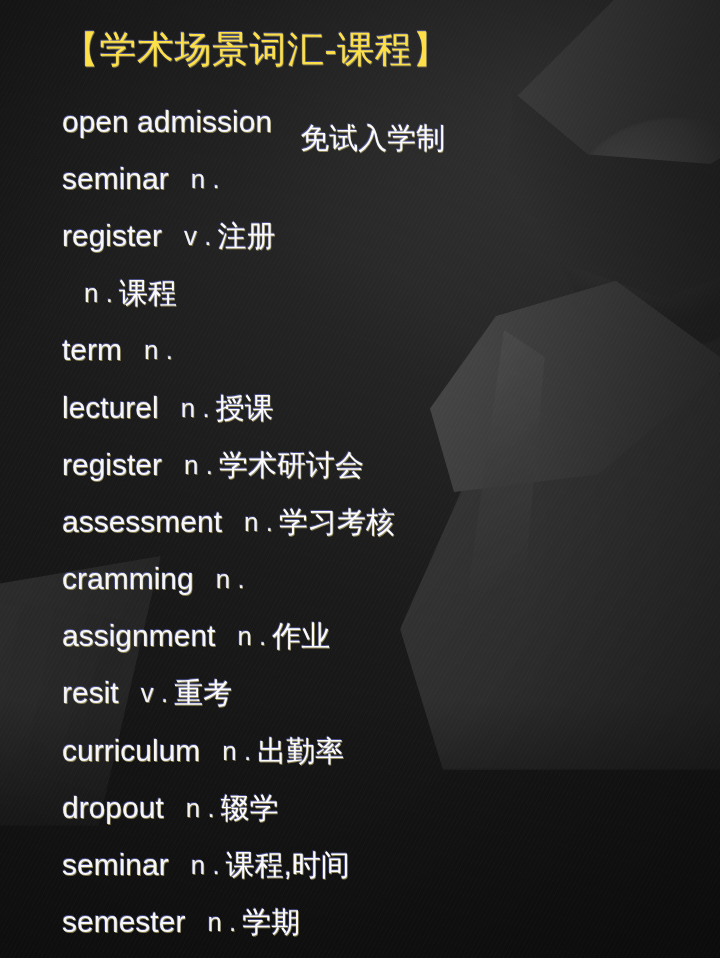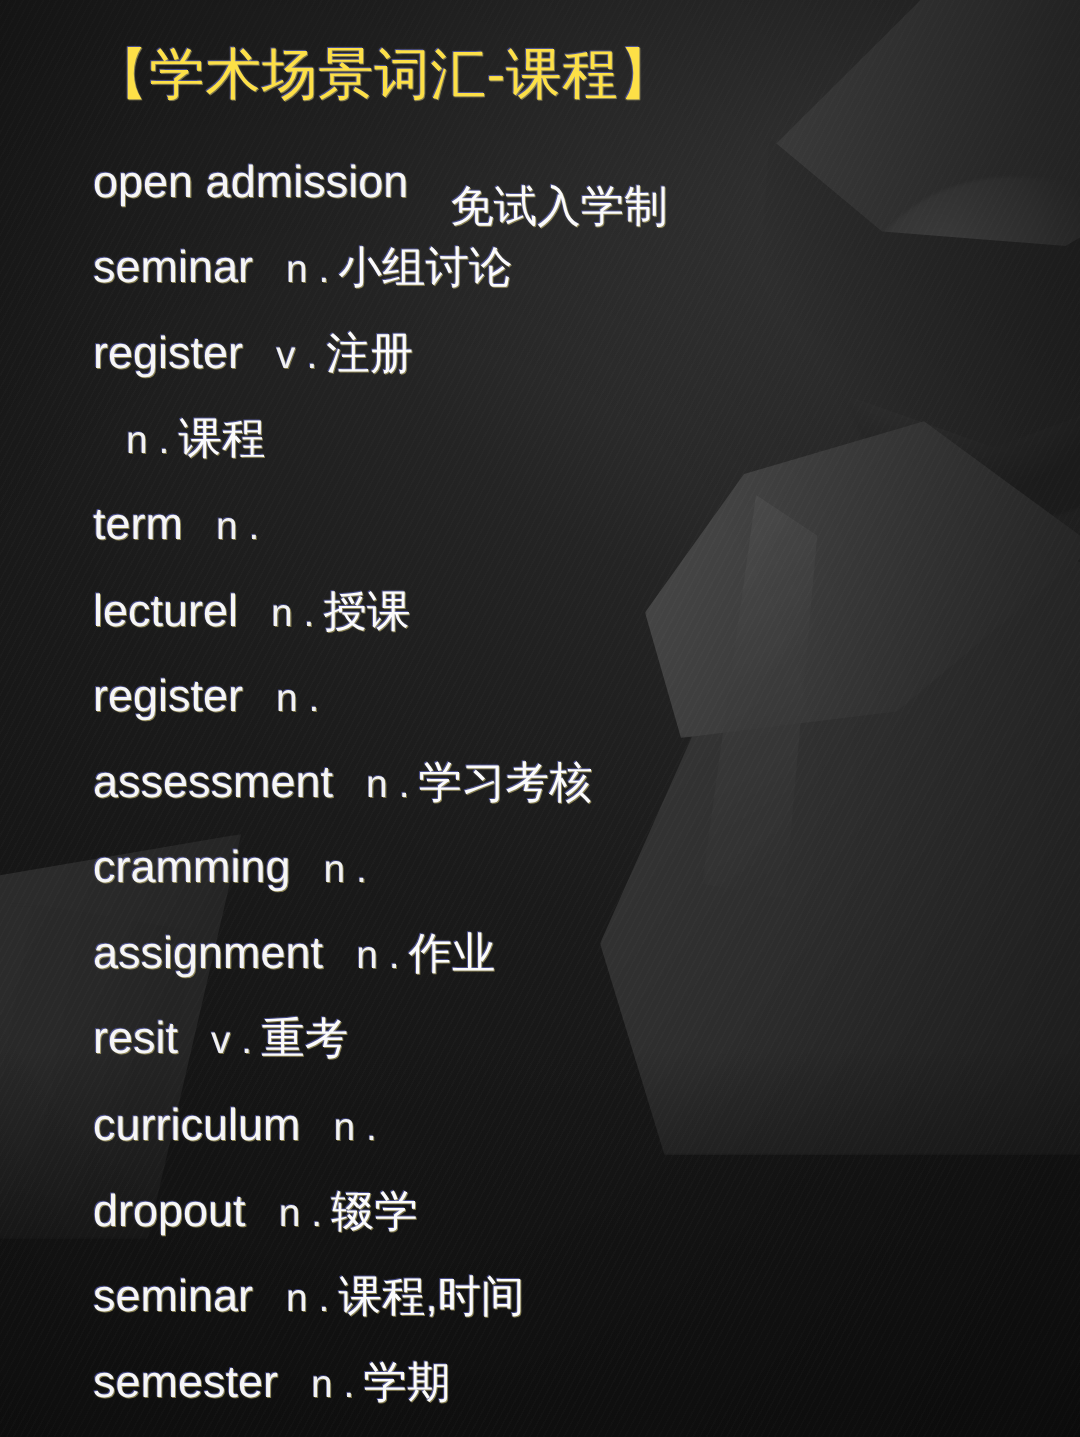--- a/index.html
+++ b/index.html
@@ -215,21 +215,20 @@
     <div class="vocab-title">【学术场景词汇-课程】</div>
 
     <div class="vocab-list" id="vocab-list">
         <div class="vocab-row no-pos">
           <span class="v-word">open admission</span>
           <span class="v-gloss">免试入学制</span>
         </div>
         <div class="vocab-row">
           <span class="v-word">seminar</span>
           <span class="v-pos">n .</span>
-          <span class="v-gloss">小组讨论</span>
         </div>
         <div class="vocab-row">
           <span class="v-word">register</span>
           <span class="v-pos">v .</span>
           <span class="v-gloss">注册</span>
         </div>
         <div class="vocab-row">
           <span class="v-pos">n .</span>
           <span class="v-gloss">课程</span>
         </div>
@@ -238,20 +237,21 @@
           <span class="v-pos">n .</span>
         </div>
         <div class="vocab-row">
           <span class="v-word">lecturel</span>
           <span class="v-pos">n .</span>
           <span class="v-gloss">授课</span>
         </div>
         <div class="vocab-row">
           <span class="v-word">register</span>
           <span class="v-pos">n .</span>
+          <span class="v-gloss">学术研讨会</span>
         </div>
         <div class="vocab-row">
           <span class="v-word">assessment</span>
           <span class="v-pos">n .</span>
           <span class="v-gloss">学习考核</span>
         </div>
         <div class="vocab-row">
           <span class="v-word">cramming</span>
           <span class="v-pos">n .</span>
         </div>
@@ -261,20 +261,21 @@
           <span class="v-gloss">作业</span>
         </div>
         <div class="vocab-row">
           <span class="v-word">resit</span>
           <span class="v-pos">v .</span>
           <span class="v-gloss">重考</span>
         </div>
         <div class="vocab-row">
           <span class="v-word">curriculum</span>
           <span class="v-pos">n .</span>
+          <span class="v-gloss">出勤率</span>
         </div>
         <div class="vocab-row">
           <span class="v-word">dropout</span>
           <span class="v-pos">n .</span>
           <span class="v-gloss">辍学</span>
         </div>
         <div class="vocab-row">
           <span class="v-word">seminar</span>
           <span class="v-pos">n .</span>
           <span class="v-gloss">课程,时间</span>

